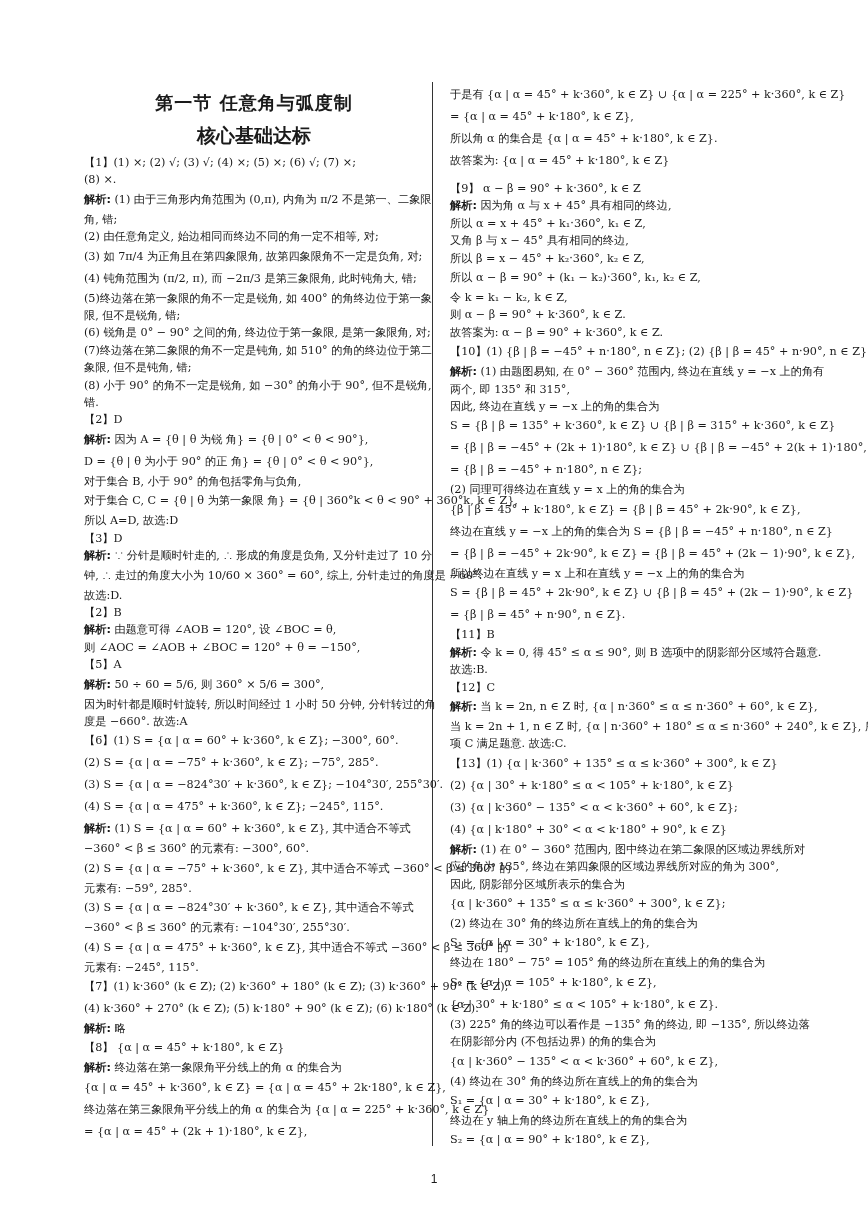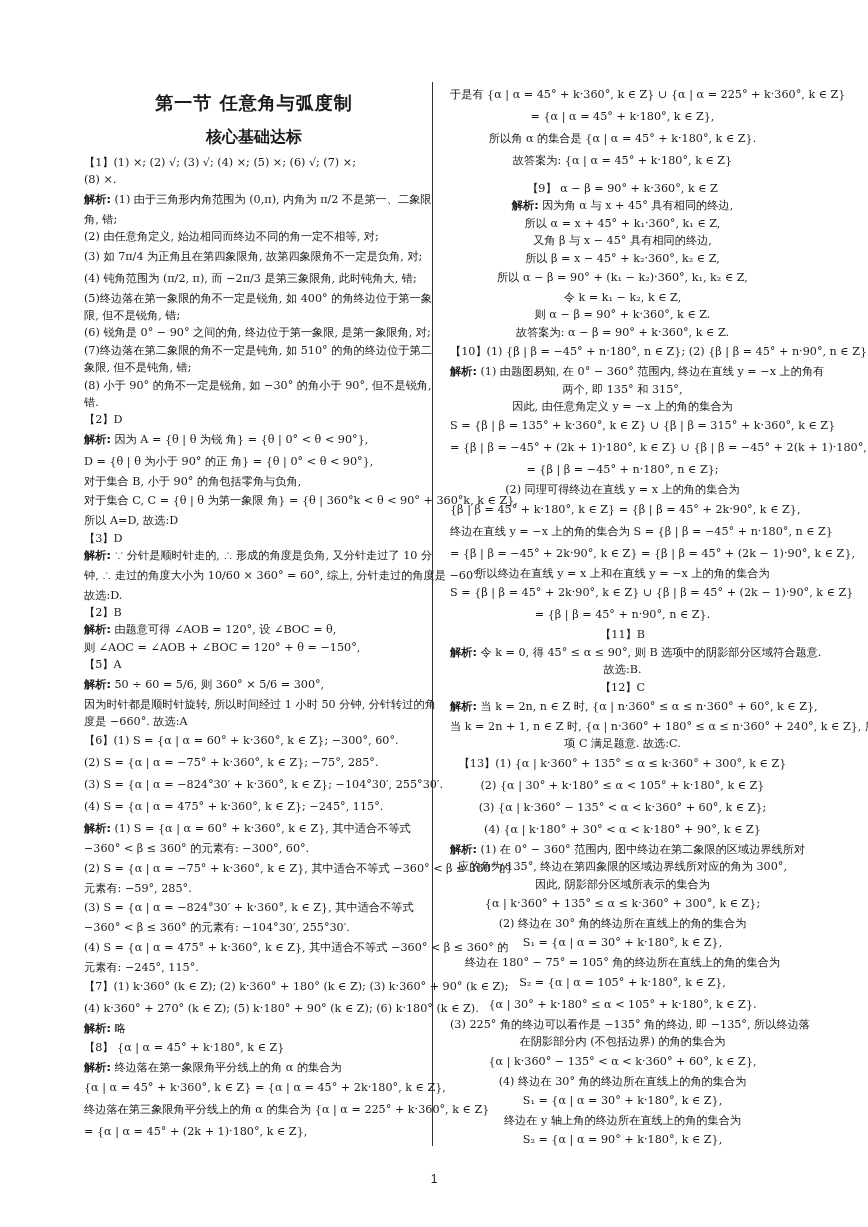--- a/index.html
+++ b/index.html
@@ -1,24 +1,24 @@
 <!DOCTYPE html>
 <html><head>
 <meta charset="utf-8">
 <style>
   html, body { margin:0; padding:0; background:#ffffff; }
   body { width:868px; height:1227px; position:relative; overflow:hidden;
          font-family:"DejaVu Serif","Liberation Serif",serif; color:#1a1a1a; }
   .page { position:absolute; left:0; top:0; width:868px; height:1075px;padding-left:34px; }
   .col { position:absolute; top:84px; font-size:11.2px; line-height:17.4px; }
   .col-left { left:84px; width:340px; }
-  .col-right { left:450px; width:345px;text-align:center; }
+  .col-right { left:450px; width:345px; }
   .divider { position:absolute; left:432px; top:82px; width:1px; height:1064px; background:#333; }
   .title { text-align:center; font-family:"DejaVu Sans","Liberation Sans",sans-serif; font-weight:bold; font-size:18px; line-height:26px; margin:6px 0 10px 0; letter-spacing:1px; }
-  .subtitle { text-align:center; font-family:Liberation Serif, serif; font-weight:bold; font-size:16px; line-height:22px; margin:0 0 6px 0; }
+  .subtitle { text-align:center; font-family:Liberation Mono, monospace; font-weight:bold; font-size:19px; line-height:22px; margin:0 0 6px 0; }
   .line { white-space:nowrap; overflow:visible; }
   .line.tall { line-height:22px; }
   .lbl { font-weight:bold; font-family:"DejaVu Sans","Liberation Sans",sans-serif; }
   .gap { height:8px; }
   .pagenum { position:absolute; top:1172px; left:0; width:868px; text-align:center; font-family:"Liberation Sans",sans-serif; font-size:12px; }
 </style>
 </head>
 <body>
 
 <div class="page">
@@ -94,21 +94,21 @@
         <div class="line">所以 α = x + 45° + k₁·360°, k₁ ∈ Z,</div>
         <div class="line">又角 β 与 x − 45° 具有相同的终边,</div>
         <div class="line">所以 β = x − 45° + k₂·360°, k₂ ∈ Z,</div>
         <div class="line tall">所以 α − β = 90° + (k₁ − k₂)·360°, k₁, k₂ ∈ Z,</div>
         <div class="line">令 k = k₁ − k₂, k ∈ Z,</div>
         <div class="line">则 α − β = 90° + k·360°, k ∈ Z.</div>
         <div class="line">故答案为: α − β = 90° + k·360°, k ∈ Z.</div>
         <div class="line tall">【10】(1) {β | β = −45° + n·180°, n ∈ Z}; (2) {β | β = 45° + n·90°, n ∈ Z}</div>
         <div class="line"><span class="lbl">解析:</span> (1) 由题图易知, 在 0° − 360° 范围内, 终边在直线 y = −x 上的角有</div>
         <div class="line">两个, 即 135° 和 315°,</div>
-        <div class="line">因此, 由任意角定义 y = −x 上的角的集合为</div>
+        <div class="line">因此, 终边在直线 y = −x 上的角的集合为</div>
         <div class="line tall">S = {β | β = 135° + k·360°, k ∈ Z} ∪ {β | β = 315° + k·360°, k ∈ Z}</div>
         <div class="line tall">= {β | β = −45° + (2k + 1)·180°, k ∈ Z} ∪ {β | β = −45° + 2(k + 1)·180°, k ∈ Z}</div>
         <div class="line tall">= {β | β = −45° + n·180°, n ∈ Z};</div>
         <div class="line">(2) 同理可得终边在直线 y = x 上的角的集合为</div>
         <div class="line tall">{β | β = 45° + k·180°, k ∈ Z} = {β | β = 45° + 2k·90°, k ∈ Z},</div>
         <div class="line tall">终边在直线 y = −x 上的角的集合为 S = {β | β = −45° + n·180°, n ∈ Z}</div>
         <div class="line tall">= {β | β = −45° + 2k·90°, k ∈ Z} = {β | β = 45° + (2k − 1)·90°, k ∈ Z},</div>
         <div class="line">所以终边在直线 y = x 上和在直线 y = −x 上的角的集合为</div>
         <div class="line tall">S = {β | β = 45° + 2k·90°, k ∈ Z} ∪ {β | β = 45° + (2k − 1)·90°, k ∈ Z}</div>
         <div class="line tall">= {β | β = 45° + n·90°, n ∈ Z}.</div>

